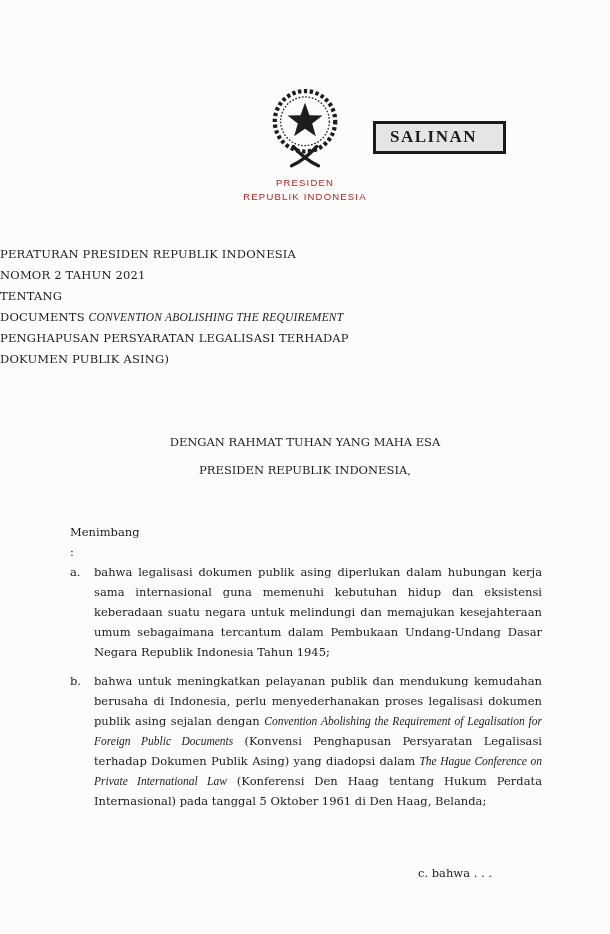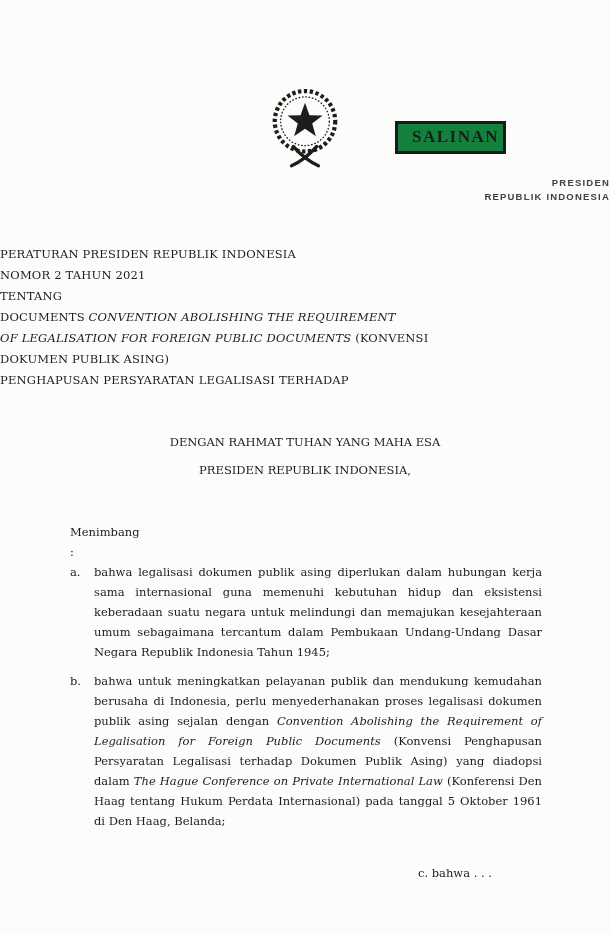--- a/index.html
+++ b/index.html
@@ -23,35 +23,35 @@
     left: 50%;
     transform: translateX(-50%);
     width: 84px;
     height: 88px;
   }
   .salinan {
     position: absolute;
     top: 121px;
     right: 104px;
     border: 3px solid #1a1a1a;
-    padding: 3px 4px 4px 14px;
+    padding: 3px 26px 4px 14px;
     font-family: "Liberation Serif", serif;
     font-weight: bold;
     font-size: 17px;
     letter-spacing: 1.5px;
-    background: #15803d;
+    background: #e5e5e5;
   }
   .letterhead {
     position: absolute;
     top: 177px;
     left: 0; right: 0;
-    text-align: right;
+    text-align: center;
     font-family: "Liberation Sans", sans-serif;
-    font-weight: bold;
-    color: #404040;
+    font-weight: normal;
+    color: #b91c1c;
   }
   .letterhead .l1 { font-size: 9.5px; letter-spacing: 1.2px; margin-bottom: 3px; }
   .letterhead .l2 { font-size: 9.5px; letter-spacing: 1.2px; }
   .title-block {
     position: absolute;
     top: 244px;
     left: 0; right: 0;
     font-size: 11.5px;
     line-height: 21px;
     letter-spacing: 0.2px;
@@ -74,21 +74,21 @@
     line-height: 20px;
     flex-direction: column;
   }
   .c-label { width: 76px; flex: none; }
   .c-colon { width: 18px; flex: none; }
   .c-items { flex: 1; }
   .c-item { display: flex; }
   .c-item + .c-item { margin-top: 9px; }
   .c-marker { width: 24px; flex: none; }
   .c-text { flex: 1; text-align: justify; }
-  i { font-style: italic; }
+  i { font-style: italic; font-family: Liberation Serif, serif; }
   .continuation {
     position: absolute;
     top: 866px;
     right: 118px;
     font-size: 11.5px;
     margin-left: 33px;
   }
   .footer {
     position: absolute;
     top: 937px;
@@ -119,23 +119,22 @@
   <div class="letterhead">
     <div class="l1">PRESIDEN</div>
     <div class="l2">REPUBLIK INDONESIA</div>
   </div>
 
   <div class="title-block">
     <div>PERATURAN PRESIDEN REPUBLIK INDONESIA</div>
     <div>NOMOR 2 TAHUN 2021</div>
     <div>TENTANG</div>
     <div><span>DOCUMENTS </span><i>CONVENTION ABOLISHING THE REQUIREMENT</i></div>
-    <div><i>OF LEGALISATION FOR FOREIGN PUBLIC DOCUMENTS</i><span> (KONVENSI</span></div>
+    <div><span>PENGHAPUSAN PERSYARATAN LEGALISASI TERHADAP</span></div>
     <div><span>DOKUMEN PUBLIK ASING)</span></div>
-    <div><span>PENGHAPUSAN PERSYARATAN LEGALISASI TERHADAP</span></div>
   </div>
 
   <div class="preamble">
     <div class="p1">DENGAN RAHMAT TUHAN YANG MAHA ESA</div>
     <div class="p2">PRESIDEN REPUBLIK INDONESIA,</div>
   </div>
 
   <div class="consider">
     <div class="c-label">Menimbang</div>
     <div class="c-colon">:</div>

